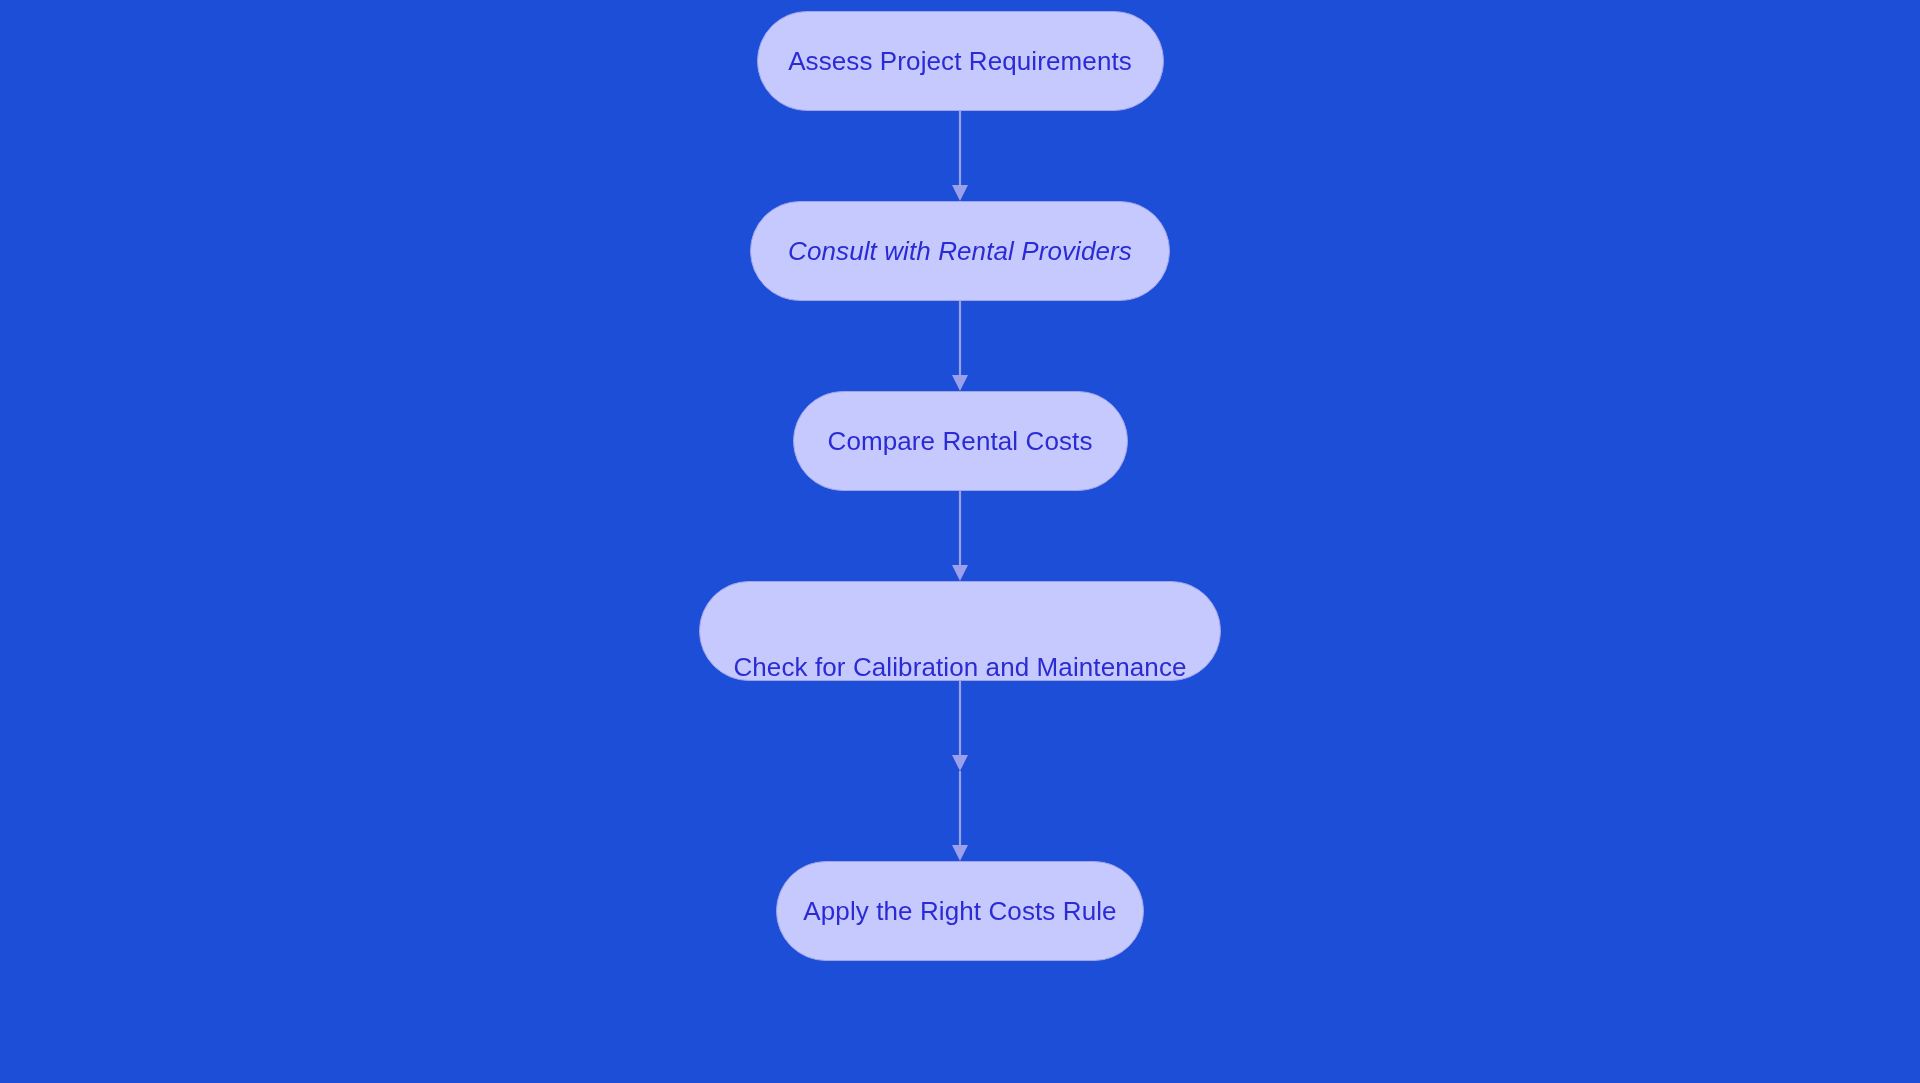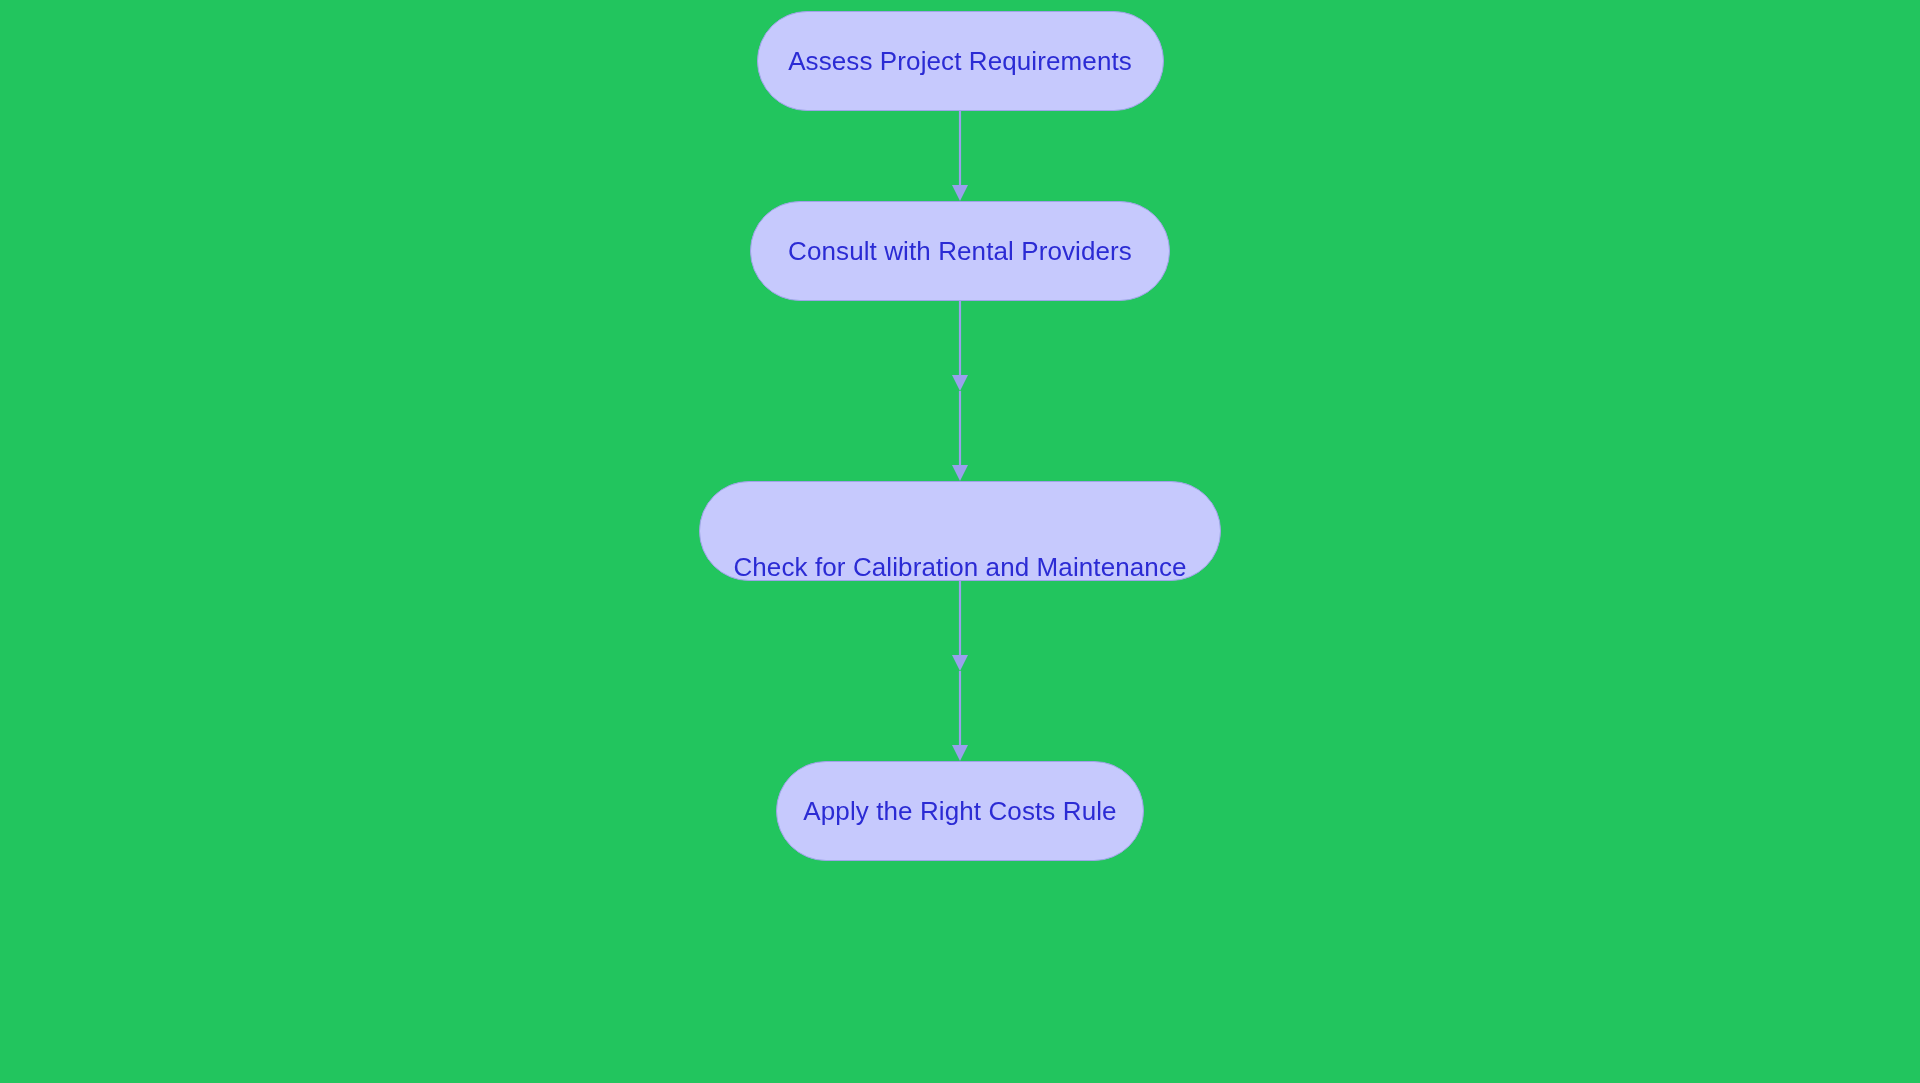--- a/index.html
+++ b/index.html
@@ -12,21 +12,21 @@
     width: 1920px;
     height: 1083px;
     overflow: hidden;
     font-family: "Liberation Sans", sans-serif;
   }
 
   #flow-canvas {
     position: relative;
     width: 1920px;
     height: 1083px;
-    background: #22c55e;
+    background: #1d4ed8;
   }
 
   .flow-column {
     position: absolute;
     left: 0;
     top: 0;
     width: 1920px;
     height: 1083px;
     display: flex;
     flex-direction: column;
@@ -93,31 +93,34 @@
       <span class="node-label">Assess Project Requirements</span>
     </div>
 
     <div class="connector">
       <svg viewBox="0 0 24 90" xmlns="http://www.w3.org/2000/svg" aria-hidden="true">
         <line class="conn-line" x1="12" y1="0" x2="12" y2="76"></line>
         <polygon class="conn-head" points="4,74 20,74 12,90"></polygon>
       </svg>
     </div>
 
-    <div class="node" style="width:420px;">
+    <div class="node" style="width:420px;font-style:italic;">
       <span class="node-label">Consult with Rental Providers</span>
     </div>
 
     <div class="connector">
       <svg viewBox="0 0 24 90" xmlns="http://www.w3.org/2000/svg" aria-hidden="true">
         <line class="conn-line" x1="12" y1="0" x2="12" y2="76"></line>
         <polygon class="conn-head" points="4,74 20,74 12,90"></polygon>
       </svg>
     </div>
 
+    <div class="node" style="width:335px;">
+      <span class="node-label">Compare Rental Costs</span>
+    </div>
 
     <div class="connector">
       <svg viewBox="0 0 24 90" xmlns="http://www.w3.org/2000/svg" aria-hidden="true">
         <line class="conn-line" x1="12" y1="0" x2="12" y2="76"></line>
         <polygon class="conn-head" points="4,74 20,74 12,90"></polygon>
       </svg>
     </div>
 
     <div class="node" style="width:522px;align-items:flex-end;">
       <span class="node-label">Check for Calibration and Maintenance</span>

